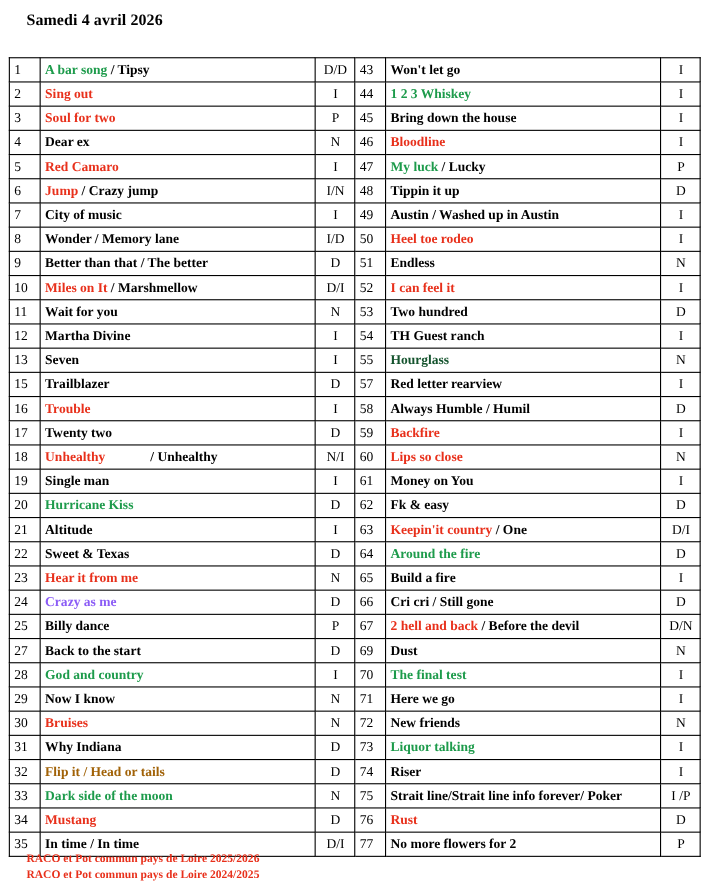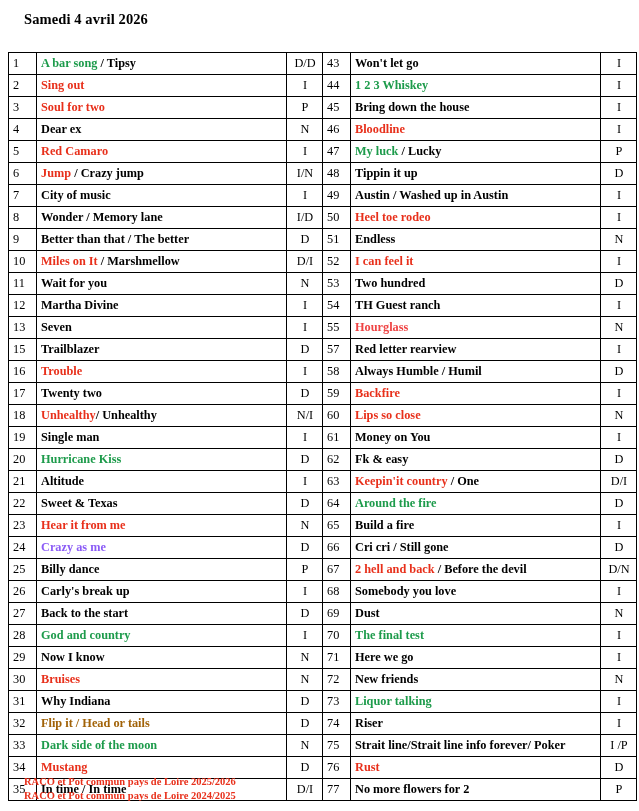--- a/index.html
+++ b/index.html
@@ -172,21 +172,21 @@
           <td class="code">I</td>
           <td class="num">54</td>
           <td class="title"><span style="color: rgb(0, 0, 0);">TH Guest ranch</span></td>
           <td class="code">I</td>
         </tr>
         <tr>
           <td class="num">13</td>
           <td class="title"><span style="color: rgb(0, 0, 0);">Seven</span></td>
           <td class="code">I</td>
           <td class="num">55</td>
-          <td class="title"><span style="color: #ef4444;">Hourglass</span></td>
+          <td class="title"><span style="color: #14532d;">Hourglass</span></td>
           <td class="code">N</td>
         </tr>
         <tr>
           <td class="num">15</td>
           <td class="title"><span style="color: rgb(0, 0, 0);">Trailblazer</span></td>
           <td class="code">D</td>
           <td class="num">57</td>
           <td class="title"><span style="color: rgb(0, 0, 0);">Red letter rearview</span></td>
           <td class="code">I</td>
         </tr>
@@ -201,21 +201,21 @@
         <tr>
           <td class="num">17</td>
           <td class="title"><span style="color: rgb(0, 0, 0);">Twenty two</span></td>
           <td class="code">D</td>
           <td class="num">59</td>
           <td class="title"><span style="color: rgb(232, 48, 27);">Backfire</span></td>
           <td class="code">I</td>
         </tr>
         <tr>
           <td class="num">18</td>
-          <td class="title"><span style="color: rgb(232, 48, 27);">Unhealthy</span><span style="color: rgb(0, 0, 0);">/ Unhealthy</span></td>
+          <td class="title"><span style="color: rgb(232, 48, 27);">Unhealthy</span><span style="color: rgb(0, 0, 0); margin-left: 41px;">/ Unhealthy</span></td>
           <td class="code">N/I</td>
           <td class="num">60</td>
           <td class="title"><span style="color: rgb(232, 48, 27);">Lips so close</span></td>
           <td class="code">N</td>
         </tr>
         <tr>
           <td class="num">19</td>
           <td class="title"><span style="color: rgb(0, 0, 0);">Single man</span></td>
           <td class="code">I</td>
           <td class="num">61</td>
@@ -262,28 +262,20 @@
           <td class="title"><span style="color: rgb(0, 0, 0);">Cri cri / Still gone</span></td>
           <td class="code">D</td>
         </tr>
         <tr>
           <td class="num">25</td>
           <td class="title"><span style="color: rgb(0, 0, 0);">Billy dance</span></td>
           <td class="code">P</td>
           <td class="num">67</td>
           <td class="title"><span style="color: rgb(232, 48, 27);">2 hell and back</span><span style="color: rgb(0, 0, 0);"> / Before the devil</span></td>
           <td class="code">D/N</td>
-        </tr>
-        <tr>
-          <td class="num">26</td>
-          <td class="title"><span style="color: rgb(0, 0, 0);">Carly's break up</span></td>
-          <td class="code">I</td>
-          <td class="num">68</td>
-          <td class="title"><span style="color: rgb(0, 0, 0);">Somebody you love</span></td>
-          <td class="code">I</td>
         </tr>
         <tr>
           <td class="num">27</td>
           <td class="title"><span style="color: rgb(0, 0, 0);">Back to the start</span></td>
           <td class="code">D</td>
           <td class="num">69</td>
           <td class="title"><span style="color: rgb(0, 0, 0);">Dust</span></td>
           <td class="code">N</td>
         </tr>
         <tr>

